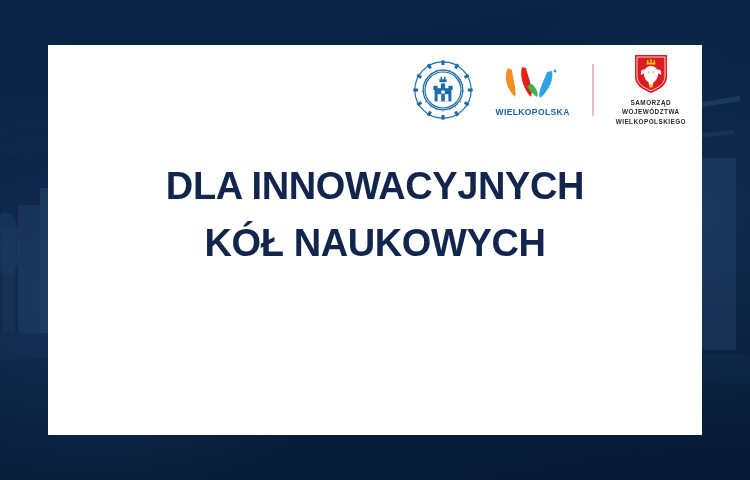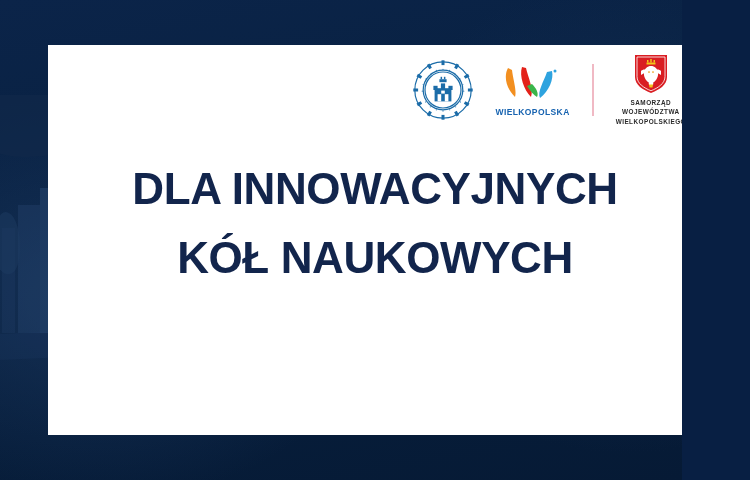--- a/index.html
+++ b/index.html
@@ -11,21 +11,21 @@
     width: 750px;
     height: 480px;
     overflow: hidden;
     font-family: "Liberation Sans", sans-serif;
     background: #081f43;
   }
 
   
   .poster {
     position: relative;
-    width: 682px;
+    width: 750px;
     height: 480px;
     overflow: hidden;
     background: #f0abfc;
   }
   .bg-photo {
     position: absolute;
     inset: 0;
     background:
       radial-gradient(ellipse 420px 300px at 14% 62%, rgba(33,62,104,0.55) 0%, rgba(10,32,64,0) 68%),
       radial-gradient(ellipse 380px 340px at 92% 45%, rgba(28,56,96,0.50) 0%, rgba(10,32,64,0) 70%),
@@ -123,27 +123,27 @@
     text-align: center;
     color: #12254c;
   }
   .sub-line {
     font-size: 21px;
     font-weight: bold;
     line-height: 1.33;
     letter-spacing: -0.15px;
   }
   .main-line {
-    font-size: 44px;
+    font-size: 38px;
     font-weight: bold;
     letter-spacing: -0.4px;
     line-height: 1.0;
   }
   .main-1 { margin-top: 17px; }
-  .main-2 { margin-top: 25px; }
+  .main-2 { margin-top: 19px; }
   .main-3 { margin-top: 25px; }
 </style>
 </head>
 <body>
 
 <div class="poster">
 
   <div class="bg-photo">
     <div class="bg-shape bg-canopy"></div>
     <div class="bg-shape bg-tower-c"></div>

